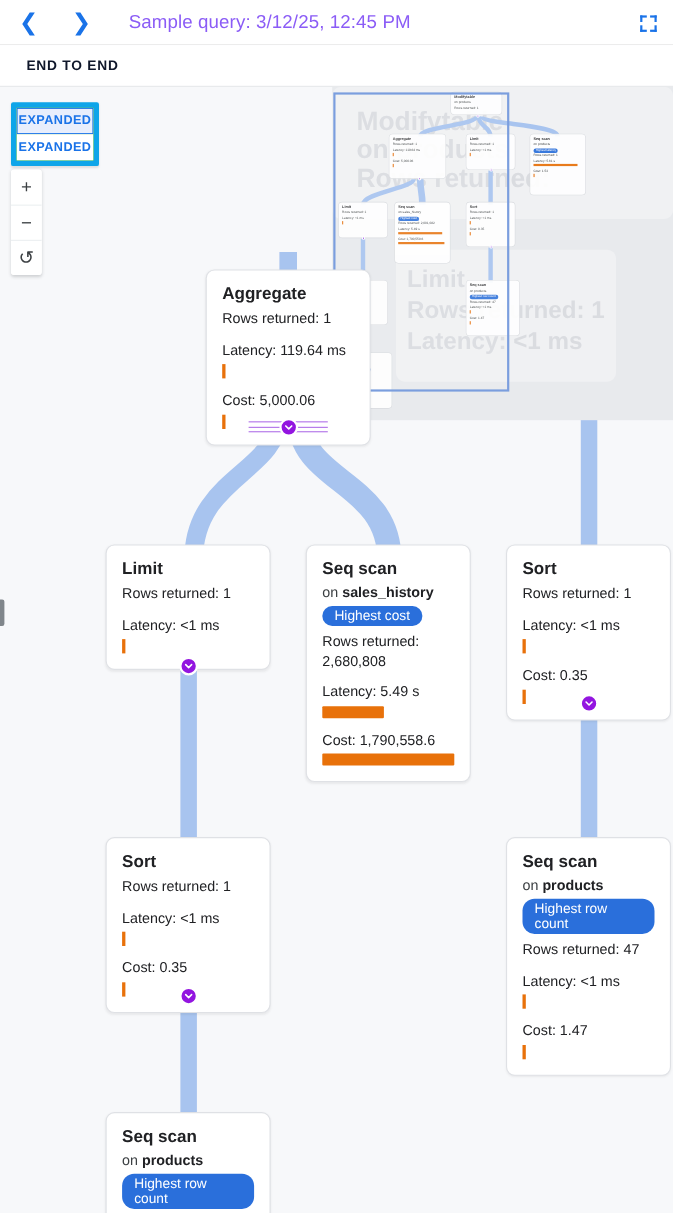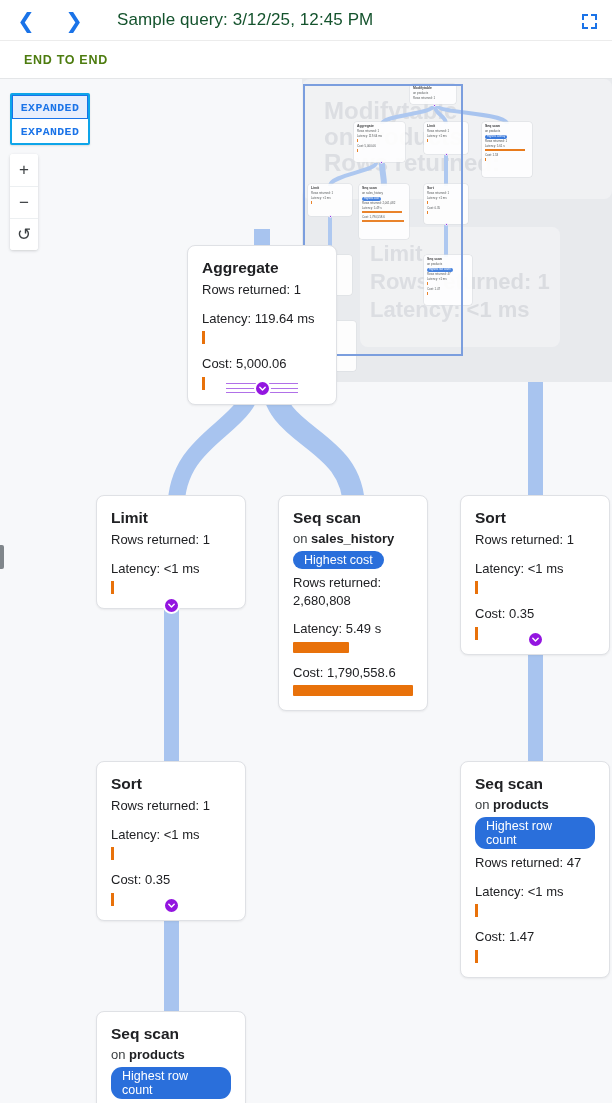--- a/index.html
+++ b/index.html
@@ -17,21 +17,21 @@
     background: #ffffff; display: flex; align-items: center;
     border-bottom: 1px solid #ececec;
   }
   .nav-arrow {
     width: 34px; height: 34px; display: flex; align-items: center; justify-content: center;
     color: #1a73e8; font-size: 21px; line-height: 1; cursor: pointer; user-select: none;
   }
   .nav-arrow.first { margin-left: 9px; }
   .nav-arrow.second { margin-left: 14px; }
   .header-title {
-    margin-left: 26px; font-size: 17px; color: #14532d; letter-spacing: .1px;
+    margin-left: 26px; font-size: 17px; color: #8b5cf6; letter-spacing: .1px;
     white-space: nowrap;
   }
   .fullscreen-btn {
     position: absolute; right: 10px; top: 8px; width: 26px; height: 26px;
     display: flex; align-items: center; justify-content: center; cursor: pointer;
   }
   .fs-ico { position: relative; width: 15px; height: 15px; }
   .fs-ico i {
     position: absolute; width: 6px; height: 6px; border: 2px solid #1a73e8;
   }
@@ -42,21 +42,21 @@
 
   
   .tabbar {
     position: absolute; top: 41px; left: 0; width: 612px; height: 38px;
     background: #ffffff; border-bottom: 1px solid #e4e6e8; display: flex;
     align-items: stretch; padding-left: 6px;
   }
   .tab {
     display: flex; align-items: center; justify-content: center;
     font-size: 12.5px; font-weight: bold; letter-spacing: .7px;
-    color: #4d7c0f; cursor: pointer; position: relative; padding: 0 18px;
+    color: #0f172a; cursor: pointer; position: relative; padding: 0 18px;
   }
   .tab.active { color: #1a73e8; }
   .tab.active::after {
     content: ""; position: absolute; left: 0; right: 0; bottom: 0; height: 3px;
     background: #1a73e8;
   }
 
   
   .canvas {
     position: absolute; top: 79px; left: 0; width: 612px; height: 1024px;
@@ -66,24 +66,23 @@
 
   
   .drag-handle {
     position: absolute; left: 0; top: 466px; width: 4px; height: 24px;
     background: #80868b; border-radius: 0 2px 2px 0;
   }
 
   
   .view-toggle {
     position: absolute; left: 10px; top: 14px; width: 80px;
-    background: #84cc16; border: 2px solid #0ea5e9; border-radius: 2px;
+    background: #84cc16; border: 5px solid #0ea5e9; border-radius: 2px;
     box-shadow: 0 1px 2px rgba(60,64,67,.14);
     overflow: hidden;
-    font-family: Liberation Mono, monospace;
   }
   .vt-btn {
     height: 24px; display: flex; align-items: center; justify-content: center;
     font-size: 11.5px; font-weight: bold; letter-spacing: .4px; color: #1a73e8;
     cursor: pointer; background: #ffffff;
   }
   .vt-btn.selected { background: #e8eefc; border: 1px solid #1a73e8; }
 
   
   .zoom-ctrl {

